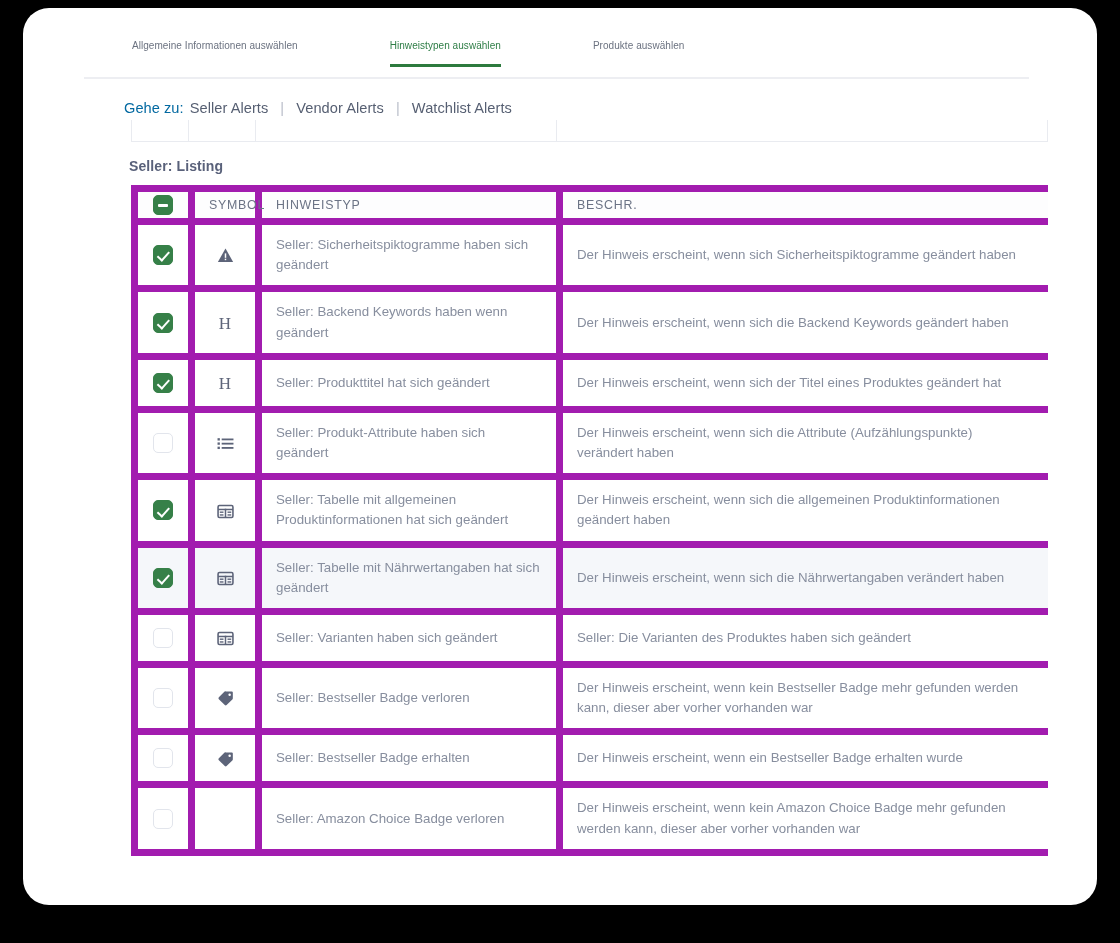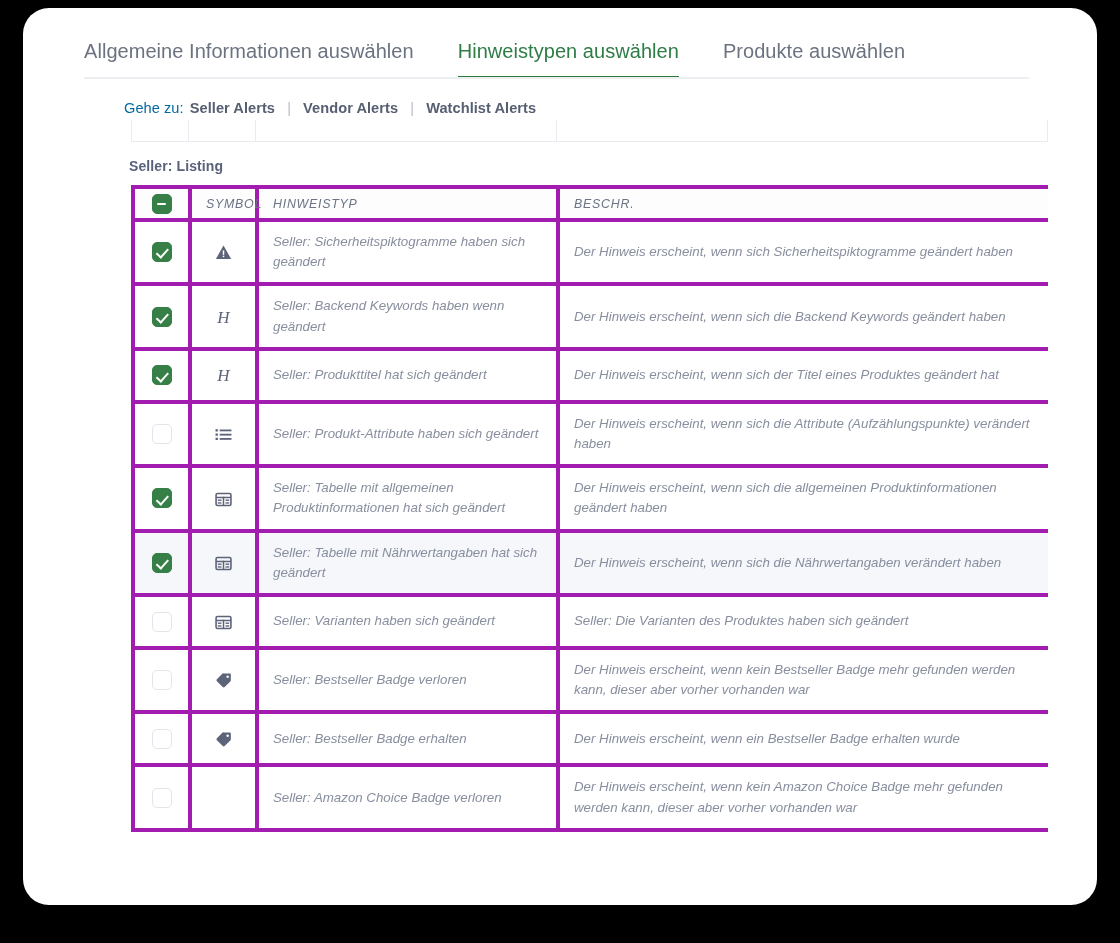--- a/index.html
+++ b/index.html
@@ -36,28 +36,29 @@
   .tabs {
     position: absolute;
     left: 61px;
     top: 26px;
     width: 945px;
     height: 45px;
     display: flex;
     align-items: flex-start;
   }
   .tab {
-    font-size: 20px;
+    font-size: 10px;
     color: #6b7280;
     padding: 6px 0 13px 0;
     margin-right: 44px;
     white-space: nowrap;
     cursor: pointer;
     letter-spacing: 0.05px;
     border-bottom: 3px solid transparent;
+    margin-left: 48px;
   }
   .tab.active {
     color: #2e7d46;
     border-bottom-color: #2d7a3e;
   }
   .tabs-rule {
     position: absolute;
     left: 61px;
     top: 69px;
     width: 945px;
@@ -71,21 +72,21 @@
     left: 101px;
     top: 92px;
     font-size: 14.6px;
     color: #9aa0ac;
     white-space: nowrap;
     letter-spacing: 0.05px;
   }
   .goto-label { color: #0369a1; }
   .goto-link {
     color: #565f72;
-    font-weight: bold;
+    font-weight: normal;
     cursor: pointer;
     margin: 1px 2px;
   }
   .goto-sep { color: #b9bec9; margin: 0 6px; }
 
   
   .clipped-table {
     position: absolute;
     left: 108px;
     top: 112px;
@@ -122,24 +123,23 @@
     height: 706px;
     overflow: hidden;
   }
   table.alerts {
     width: 917px;
     border-collapse: collapse;
     table-layout: fixed;
   }
   table.alerts th,
   table.alerts td {
-    border: 4px solid #a21caf;
+    border: 7px solid #a21caf;
     vertical-align: middle;
     background: transparent;
-    font-style: italic;
   }
   table.alerts thead th {
     height: 33px;
     padding: 0 0 0 14px;
     font-size: 12.4px;
     font-weight: normal;
     color: #6b7385;
     letter-spacing: 0.75px;
     text-align: left;
     background: #fdfdfe;

